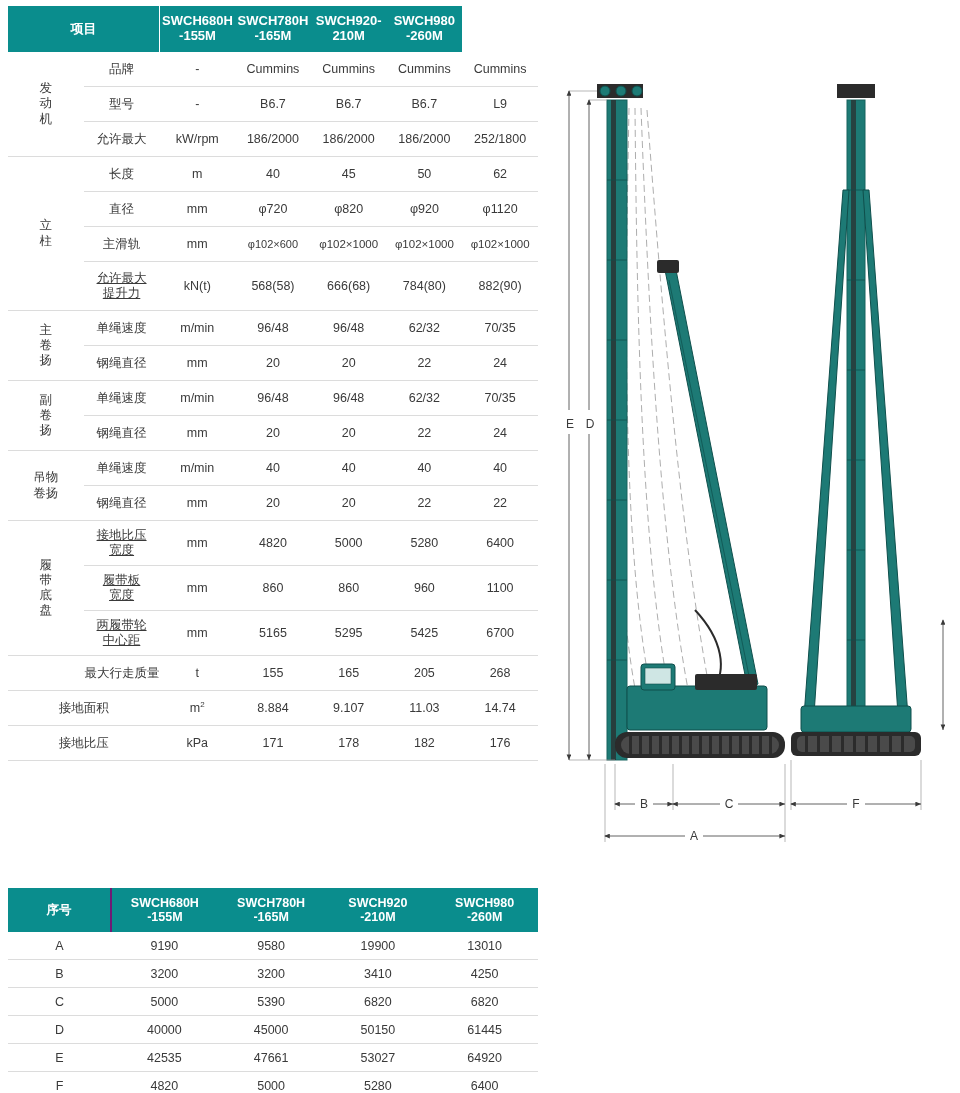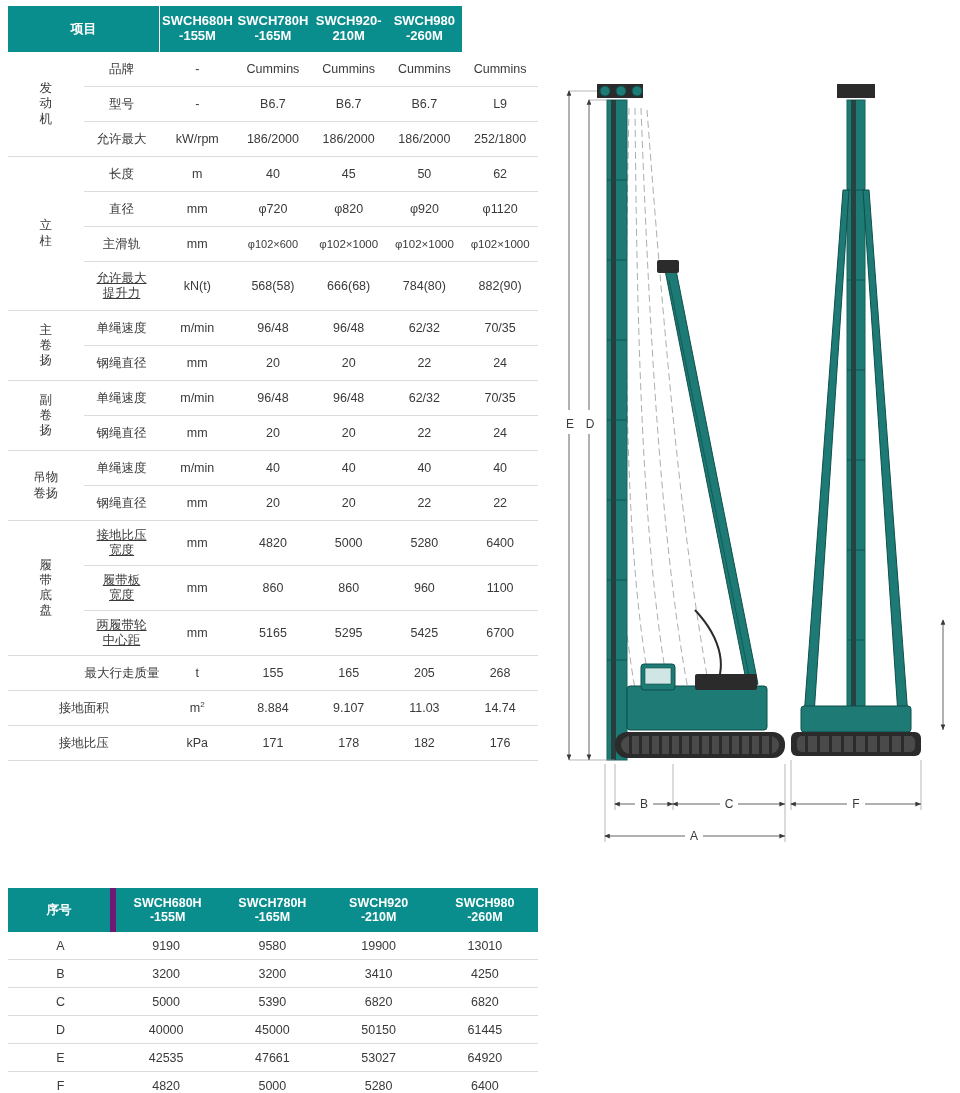--- a/index.html
+++ b/index.html
@@ -42,21 +42,21 @@
   tr.tall td{height:48px;}
   tr.tall2 td{height:44px;}
 
   
   .dim-wrap{position:absolute;left:8px;top:888px;width:530px;}
   table.dim{border-collapse:collapse;width:530px;table-layout:fixed;}
   table.dim th{
     background:#0a8d8d;color:#fff;font-weight:bold;font-size:12.5px;
     height:42px;line-height:1.15;text-align:center;
   }
-  table.dim th.c0{width:100px;border-right:6px solid #701a75;}
+  table.dim th.c0{width:100px;border-right:2px solid #701a75;}
   table.dim td{
     border-bottom:1px solid #dcdcdc;text-align:center;font-size:12.5px;
     height:25px;color:#3a3a3a;
   }
   table.dim tr:first-child td{border-top:none;}
 
   
   .draw{position:absolute;left:545px;top:70px;width:410px;height:810px;}
   .draw svg{display:block;}
   .dimlabel{font-size:12px;fill:#3a3a3a;font-family:"Liberation Sans",sans-serif;}

